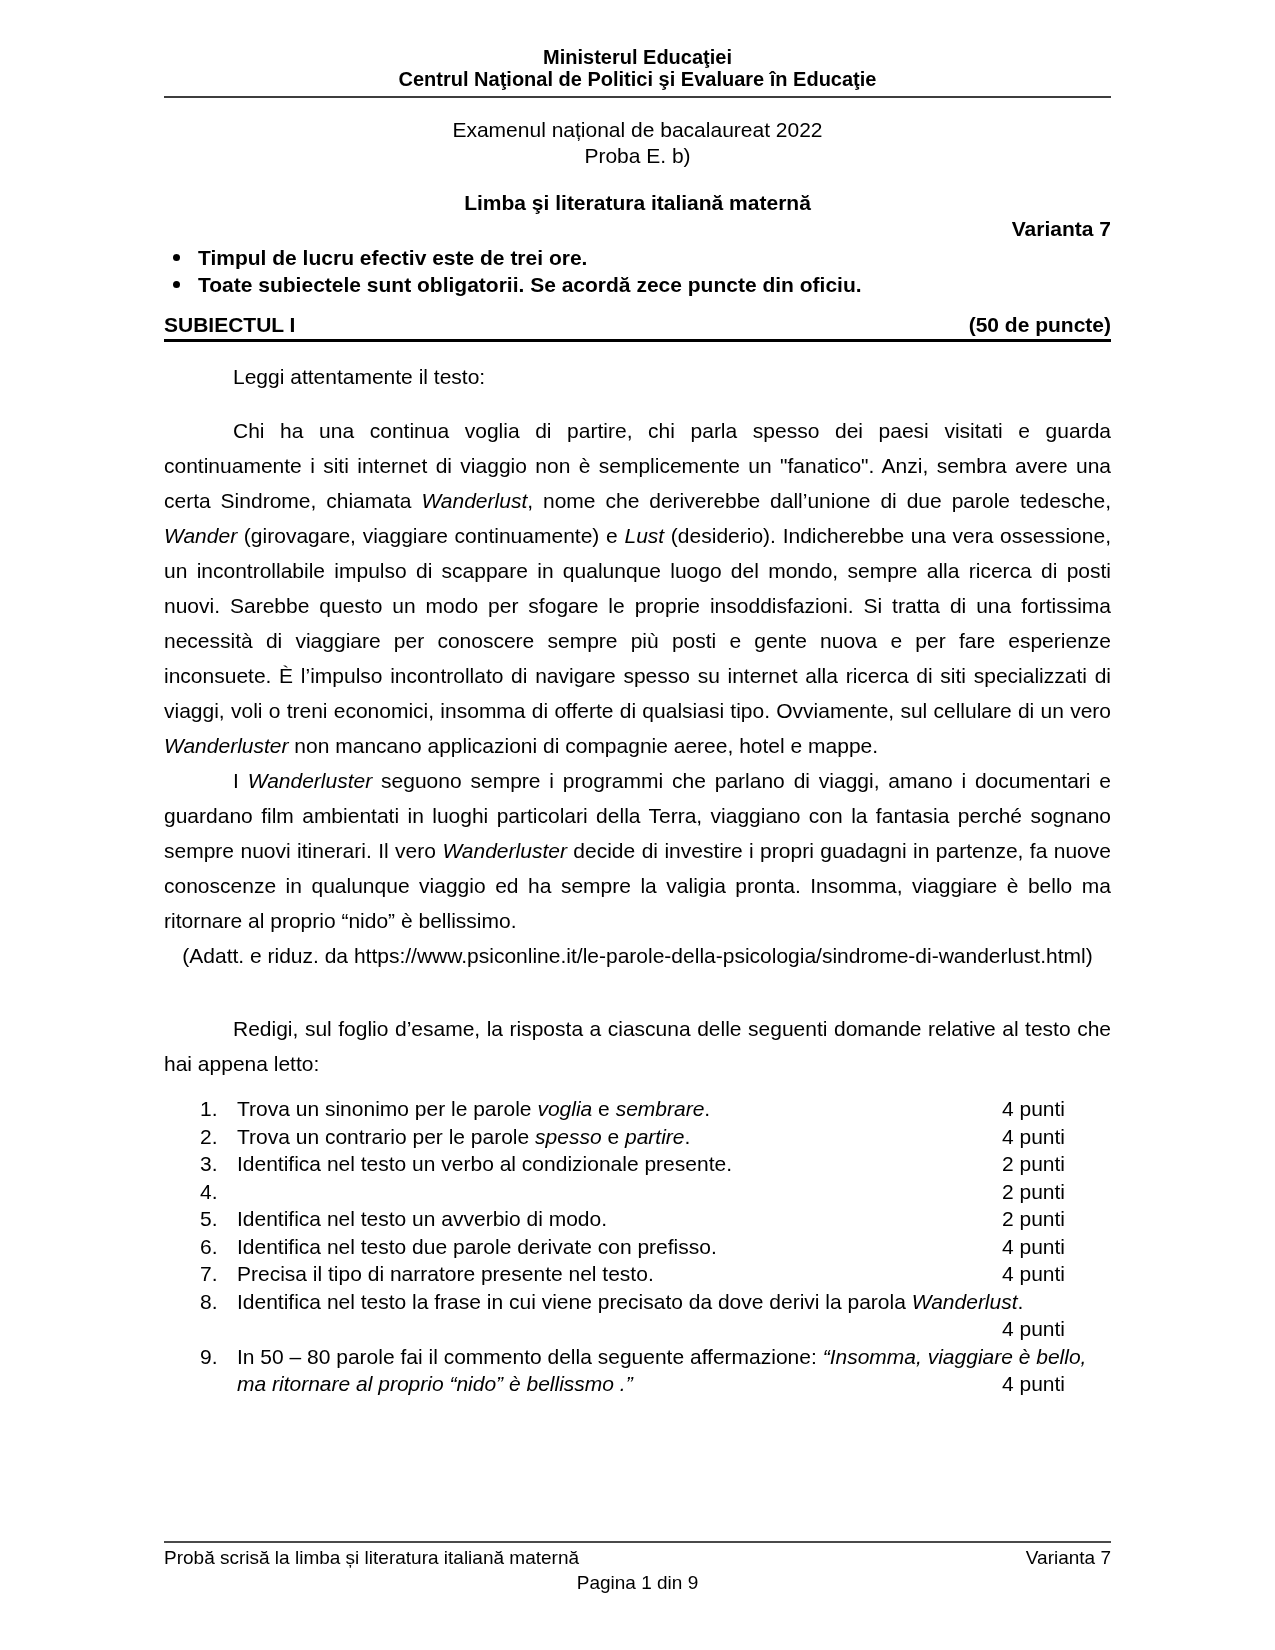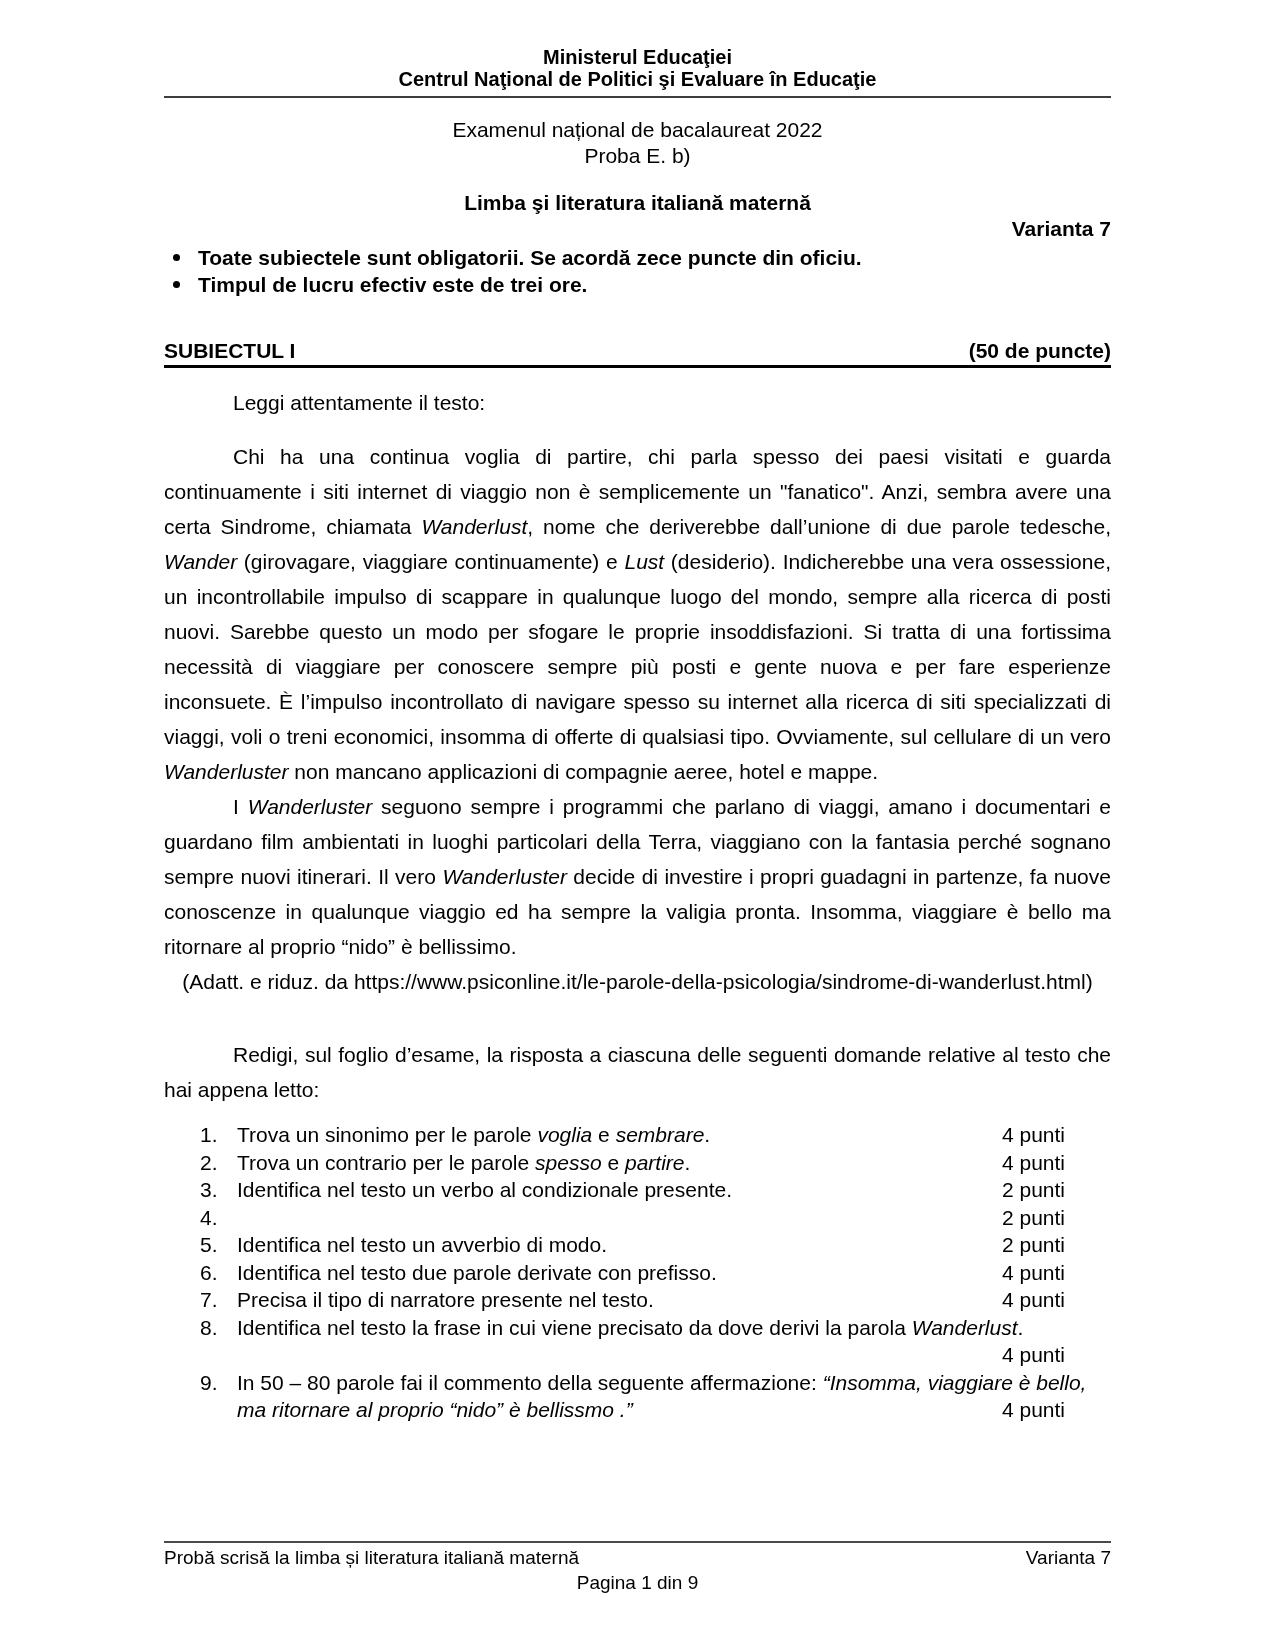--- a/index.html
+++ b/index.html
@@ -26,21 +26,21 @@
   .variant-label { font-weight: bold; line-height: 26px; text-align: right; }
 
   .notes { margin-top: 2px; list-style: none; }
   .note-item { position: relative; padding-left: 34px; font-weight: bold; line-height: 27px; }
   .bullet-dot {
     position: absolute; left: 9px; top: 10px;
     width: 7px; height: 7px; border-radius: 50%; background: #000;
   }
 
   .section-row {
-    margin-top: 42px;
+    margin-top: 16px;
     display: flex; justify-content: space-between;
     font-weight: bold; line-height: 22px;
     padding-bottom: 3px;
     border-bottom: 3px solid #000;
   }
 
   .instruction { margin-top: 21px; line-height: 27px; text-indent: 69px; }
 
   .para {
     text-align: justify;
@@ -85,25 +85,25 @@
     <div>Examenul național de bacalaureat 2022</div>
     <div>Proba E. b)</div>
   </div>
 
   <div class="subject-title">Limba şi literatura italiană maternă</div>
   <div class="variant-label">Varianta 7</div>
 
   <ul class="notes">
     <li class="note-item">
       <span class="bullet-dot"></span>
-      <span>Toate subiectele sunt obligatorii. Se acordă zece puncte din oficiu.</span>
+      <span>Timpul de lucru efectiv este de trei ore.</span>
     </li>
     <li class="note-item">
       <span class="bullet-dot"></span>
-      <span>Timpul de lucru efectiv este de trei ore.</span>
+      <span>Toate subiectele sunt obligatorii. Se acordă zece puncte din oficiu.</span>
     </li>
   </ul>
 
   <div class="section-row">
     <span>SUBIECTUL I</span>
     <span>(50 de puncte)</span>
   </div>
 
   <p class="instruction">Leggi attentamente il testo:</p>
 

